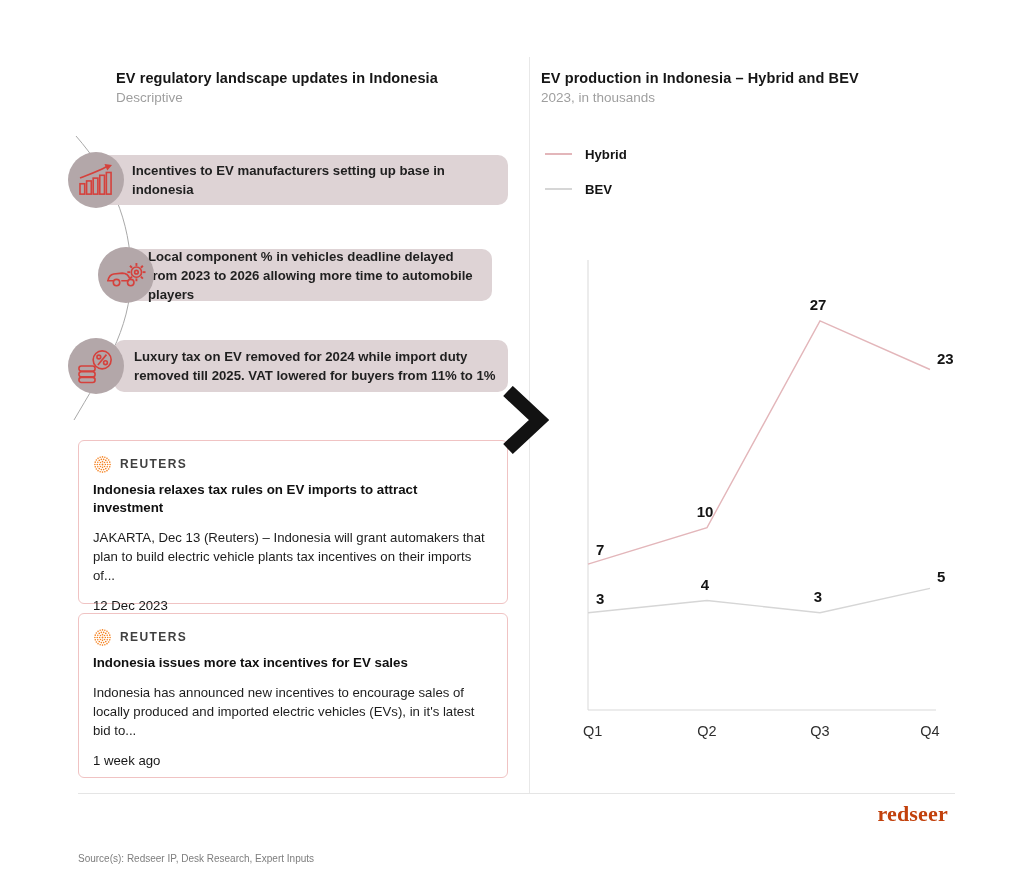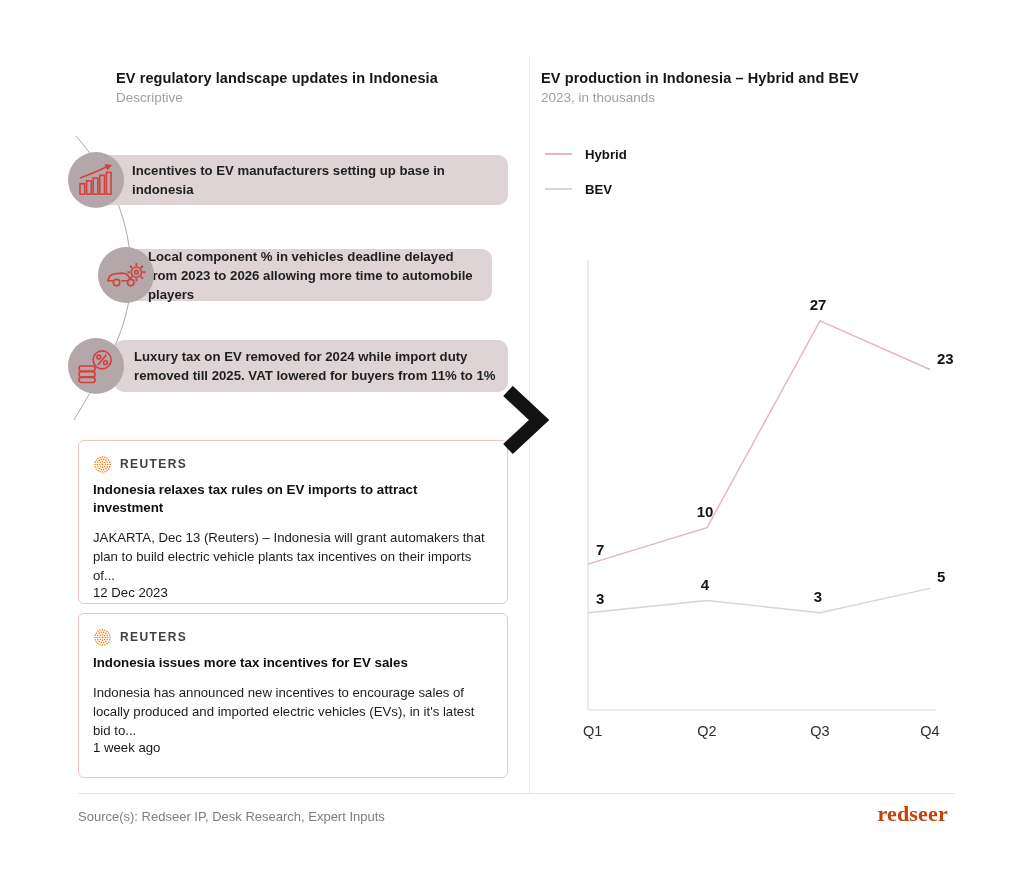--- a/index.html
+++ b/index.html
@@ -27,36 +27,36 @@
   .timeline-arc{left:58px;top:120px;}
 
   
   .news-card{left:78px;width:430px;background:#fff;border:1px solid #f0c3c3;border-radius:6px;
              box-sizing:border-box;padding:13px 17px 12px 14px;}
   .card-1{top:440px;height:164px;} .card-2{top:613px;height:165px;}
   .reuters-row{display:flex;align-items:center;gap:8px;height:20px;margin-bottom:7px;}
   .reuters-name{font-size:12px;font-weight:700;letter-spacing:1.4px;color:#404040;}
   .card-headline{font-size:13.3px;font-weight:700;color:#101010;line-height:1.35;}
   .card-body{font-size:13.2px;color:#1d1d1d;line-height:1.44;margin-top:11px;}
-  .card-date{font-size:13.2px;color:#171717;}
+  .card-date{font-size:13.2px;color:#171717;margin-top:13px;}
 
   
   .chevron{left:501px;top:386px;}
 
   
   .legend{left:545px;top:146px;display:flex;flex-direction:column;gap:19px;}
   .legend-row{display:flex;align-items:center;gap:13px;height:16px;}
   .legend-swatch{width:27px;height:2px;}
   .legend-label{font-size:13.2px;font-weight:700;color:#141414;}
   .chart-wrap{left:540px;top:240px;}
   .dlabel{font-size:15px;font-weight:700;fill:#141414;font-family:"Liberation Sans",sans-serif;}
   .xlabel{font-size:14.5px;font-weight:500;fill:#2e2e2e;font-family:"Liberation Sans",sans-serif;}
 
   
-  .source-note{left:78px;top:809px;font-size:13px;color:#7d7d7d;}
+  .source-note{left:78px;top:853px;font-size:10px;color:#7d7d7d;}
   .brand{right:76px;top:801px;font-family:"Liberation Serif",serif;font-weight:700;
          font-size:22px;color:#c2410c;letter-spacing:.2px;}
 </style>
 </head>
 <body>
 
 <div class="canvas">
 
   <div class="abs vdivider"></div>
   <div class="abs hdivider"></div>

